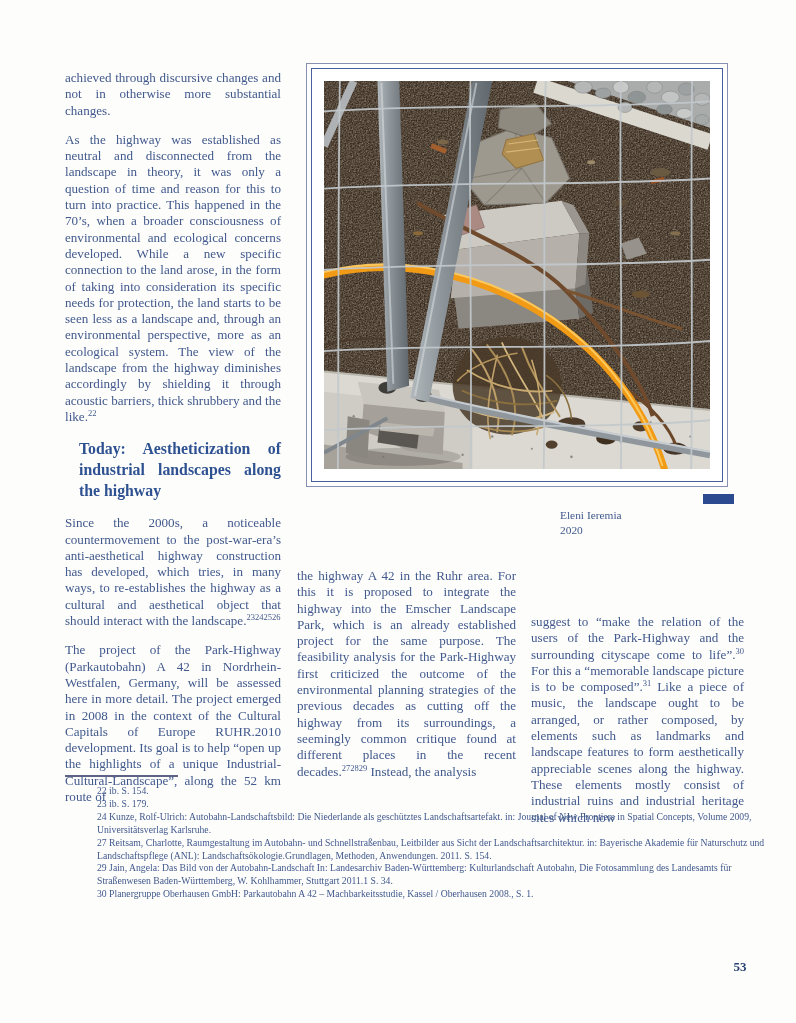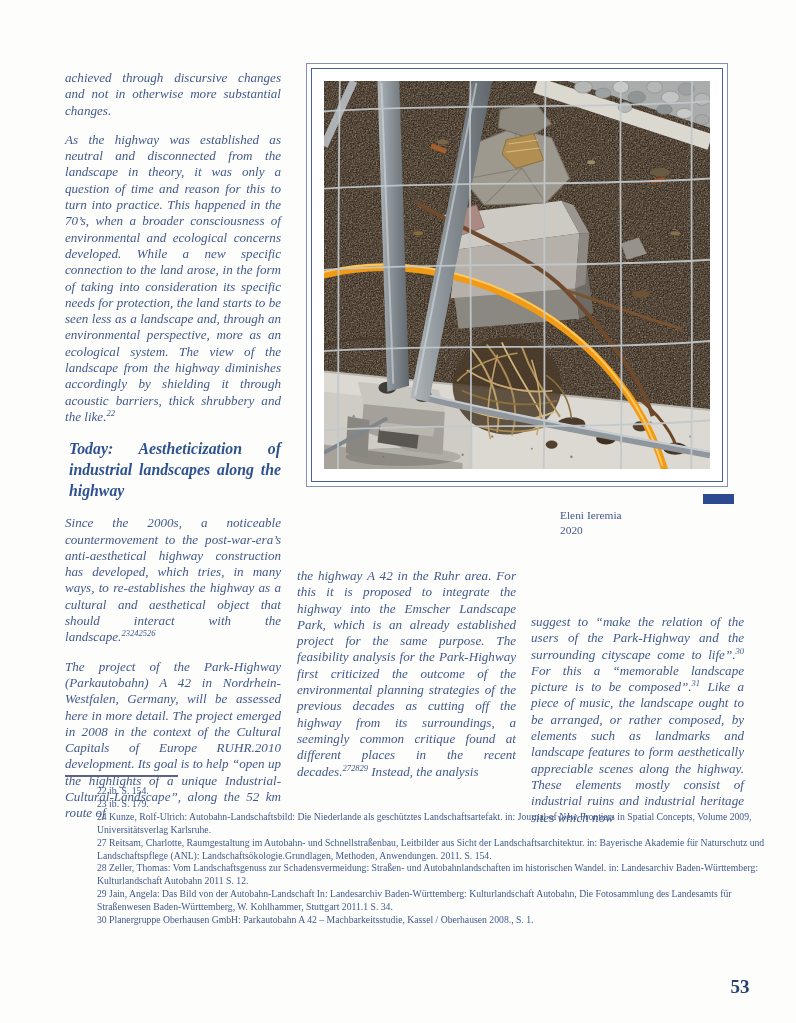--- a/index.html
+++ b/index.html
@@ -6,45 +6,45 @@
     --ink:#41598c; --heading:#2e5191; --accent:#2b4a8f;
     --frame-outer:#8790b2; --frame-inner:#46619e; --pagenum:#274270;
   }
   *{box-sizing:border-box;}
   html,body{margin:0;padding:0;}
   body{
     width:796px;height:1023px;position:relative;background:#fdfdfc;
     font-family:"Liberation Serif","DejaVu Serif",serif;color:var(--ink);
     overflow:hidden;
   }
-  .col{position:absolute;text-align:justify;font-size:13.1px;line-height:16.3px;font-style:italic;}
+  .col{position:absolute;text-align:justify;font-size:13.1px;line-height:16.3px;}
   .col p{margin:0 0 13px 0;}
   .col p:last-child{margin-bottom:0;}
   h2.head{font-size:15.8px;line-height:21px;font-weight:bold;color:var(--heading);
-    margin:6px 0 14px 4px;text-align:justify;}
+    margin:6px 0 14px 14px;text-align:justify;}
   sup{font-size:8.5px;line-height:0;vertical-align:super;}
   #left-col{left:65px;top:70px;width:216px;}
   #mid-col{left:297px;top:568px;width:219px;}
   #right-col{left:531px;top:568px;width:213px;margin-top:46px;}
   #figure-frame{
     position:absolute;left:306px;top:63px;width:422px;height:424px;
     border:1px solid var(--frame-outer);padding:4px;background:#fff;
   }
   #figure-inner{
     width:100%;height:100%;border:1px solid var(--frame-inner);padding:12px;background:#fff;
   }
   #photo-svg{display:block;width:100%;height:100%;}
   #caption-swatch{position:absolute;left:703px;top:494px;width:31px;height:10px;background:var(--accent);}
   #figure-caption{position:absolute;left:560px;top:508px;width:168px;
     font-size:11.4px;line-height:14.6px;}
   #footnote-rule{position:absolute;left:65px;top:775px;width:113px;height:2px;background:#5d6286;}
   #footnotes{position:absolute;left:65px;top:785px;width:686px;font-size:9.7px;line-height:12.9px;
     text-align:left;margin-left:32px;}
   #page-number{position:absolute;left:720px;top:959px;width:40px;text-align:center;
-    font-size:19px;font-weight:bold;color:var(--pagenum);margin-top:17px;}
+    font-size:13px;font-weight:bold;color:var(--pagenum);}
 </style>
 </head>
 <body>
 
 <div class="col" id="left-col">
   <p><span>achieved through discursive changes and not in otherwise more substantial changes.</span></p>
   <p><span>As the highway was established as neutral and disconnected from the landscape in theory, it was only a question of time and reason for this to turn into practice. This happened in the 70’s, when a broader consciousness of environmental and ecological concerns developed. While a new specific connection to the land arose, in the form of taking into consideration its specific needs for protection, the land starts to be seen less as a landscape and, through an environmental perspective, more as an ecological system. The view of the landscape from the highway diminishes accordingly by shielding it through acoustic barriers, thick shrubbery and the like.</span><sup>22</sup></p>
   <h2 class="head">Today: Aestheticization of industrial landscapes along the highway</h2>
   <p><span>Since the 2000s, a noticeable countermovement to the post-war-era’s anti-aesthetical highway construction has developed, which tries, in many ways, to re-establishes the highway as a cultural and aesthetical object that should interact with the landscape.</span><sup>23242526</sup></p>
   <p><span>The project of the Park-Highway (Parkautobahn) A 42 in Nordrhein-Westfalen, Germany, will be assessed here in more detail. The project emerged in 2008 in the context of the Cultural Capitals of Europe RUHR.2010 development. Its goal is to help “open up the highlights of a unique Industrial-Cultural-Landscape”, along the 52 km route of</span></p>
@@ -209,18 +209,17 @@
 <div class="col" id="right-col">
   <p><span>suggest to “make the relation of the users of the Park-Highway and the surrounding cityscape come to life”.</span><sup>30</sup><span> For this a “memorable landscape picture is to be composed”.</span><sup>31</sup><span> Like a piece of music, the landscape ought to be arranged, or rather composed, by elements such as landmarks and landscape features to form aesthetically appreciable scenes along the highway. These elements mostly consist of industrial ruins and industrial heritage sites which now</span></p>
 </div>
 
 <div id="footnote-rule"></div>
 <div id="footnotes">
   <div class="fn">22 ib. S. 154.</div>
   <div class="fn">23 ib. S. 179.</div>
   <div class="fn">24 Kunze, Rolf-Ulrich: Autobahn-Landschaftsbild: Die Niederlande als geschütztes Landschaftsartefakt. in: Journal of New Frontiers in Spatial Concepts, Volume 2009, Universitätsverlag Karlsruhe.</div>
   <div class="fn">27 Reitsam, Charlotte, Raumgestaltung im Autobahn- und Schnellstraßenbau, Leitbilder aus Sicht der Landschaftsarchitektur. in: Bayerische Akademie für Naturschutz und Landschaftspflege (ANL): Landschaftsökologie.Grundlagen, Methoden, Anwendungen. 2011. S. 154.</div>
-  <div class="fn">28 Zeller, Thomas: Vom Landschaftsgenuss zur Schadensvermeidung: Straßen- und Autobahnlandschaften im historischen Wandel. in: Landesarchiv Baden-Württemberg: Kulturlandschaft Autobahn 2011 S. 12.</div>
   <div class="fn">29 Jain, Angela: Das Bild von der Autobahn-Landschaft In: Landesarchiv Baden-Württemberg: Kulturlandschaft Autobahn, Die Fotosammlung des Landesamts für Straßenwesen Baden-Württemberg, W. Kohlhammer, Stuttgart 2011.1 S. 34.</div>
   <div class="fn">30 Planergruppe Oberhausen GmbH: Parkautobahn A 42 – Machbarkeitsstudie, Kassel / Oberhausen 2008., S. 1.</div>
 </div>
 
 <div id="page-number">53</div>
 
 </body></html>

